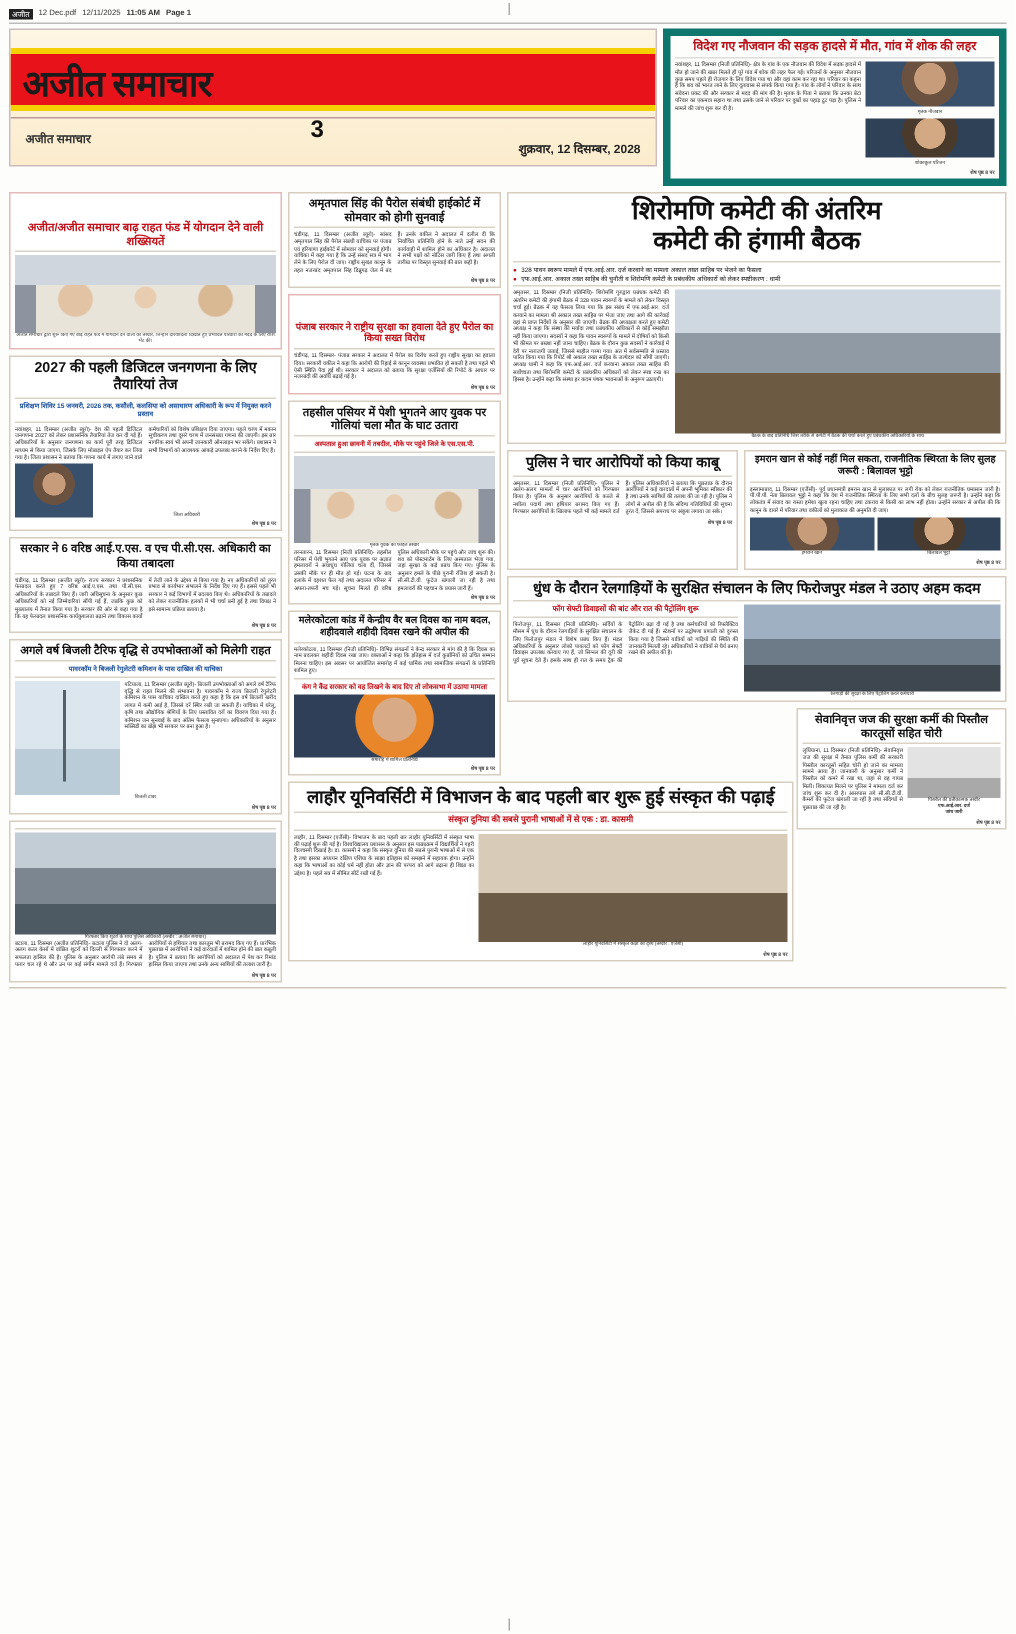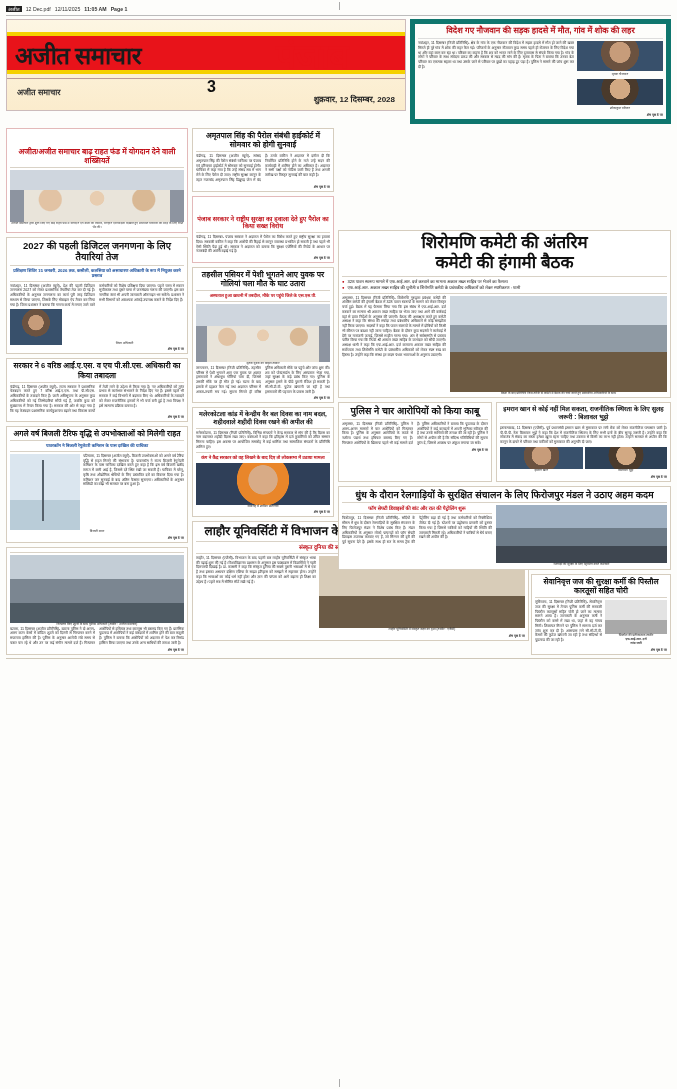--- a/index.html
+++ b/index.html
@@ -13,21 +13,21 @@
   }
   .page { position: relative; width: 677px; height: 1089px; padding: 4px 6px; background:#fdfdfb; }
 
   
   .microbar { height: 12px; display:flex; align-items:center; gap:4px; font-size:5.2px; color:#333; border-bottom:1px solid #bbb; padding-bottom:1px; }
   .microbar .blk { background:#222; color:#fff; padding:0 2px; font-size:5px; }
   .microbar .bold { font-weight:bold; }
 
   
   .masthead { display:flex; gap:4px; margin-top:3px; }
-  .mast-left { width: 400px; border:1px solid #cbb; position:relative; background: linear-gradient(180deg,#fdf6e3,#fbeccd); height: 92px; overflow:hidden; }
+  .mast-left { width: 432px; border:1px solid #cbb; position:relative; background: linear-gradient(180deg,#fdf6e3,#fbeccd); height: 92px; overflow:hidden; }
   .mast-left .ribbon { position:absolute; left:0; top:16px; width:100%; height:34px; background:#e8131a; }
   .mast-left .yellowband { position:absolute; left:0; top:12px; width:100%; height:42px; background:#f5d000; }
   .logo-ajit { position:absolute; left:8px; top:18px; font-family:"Liberation Serif", serif; font-weight:bold; font-size:24px; color:#1b1b1b; letter-spacing:-0.5px; z-index:4;}
   .logo-punjab { position:absolute; right:56px; top:12px; font-family:"Liberation Serif", serif; font-weight:bold; font-size:34px; color:#e8131a; z-index:5; }
   .mast-sub { position:absolute; left:10px; top:66px; font-size:8px; font-weight:bold; color:#333; z-index:6;}
   .page-num { position:absolute; left:200px; top:58px; font-size:16px; font-weight:bold; z-index:6;}
   .mast-date { position:absolute; right:10px; bottom:6px; font-size:8px; font-weight:bold; color:#222; z-index:6;}
   .mast-left .sep { position:absolute; left:0; top:58px; width:100%; border-top:1px solid #b99; }
 
   .mast-right { flex:1; border:5px solid #0f766e; padding:2px 3px; }
@@ -38,21 +38,21 @@
   .ph { background:#9aa3ad; position:relative; overflow:hidden; }
   .ph.face { background: radial-gradient(circle at 50% 38%, #c79c7a 0 22%, #6b5240 23% 40%, #38506b 41% 100%); }
   .ph.face2 { background: radial-gradient(circle at 50% 38%, #d2a983 0 22%, #4a3a2c 23% 40%, #2e4157 41% 100%); }
   .cap { font-size:3.2px; color:#333; text-align:center; line-height:1.2; }
 
   
   .cols { display:flex; gap:4px; margin-top:4px; }
   .col { display:flex; flex-direction:column; gap:4px; }
   .c1 { width: 182px; }
   .c2 { width: 142px; }
-  .c3 { width: 333px; justify-content: flex-end; }
+  .c3 { width: 333px; }
 
   .box { border:1px solid #d6cdbe; padding:2px 3px; background:#fff; }
   .box.red { border-color:#e3b9b9; }
 
   .hl { font-weight:bold; text-align:center; line-height:1.2; }
   .hl-red { color:#c0121a;margin-top:16px; }
   .hl-xl { font-size:17px; }
   .hl-lg { font-size:12px; }
   .hl-md { font-size:9.5px; }
   .hl-sm { font-size:7.6px; }

